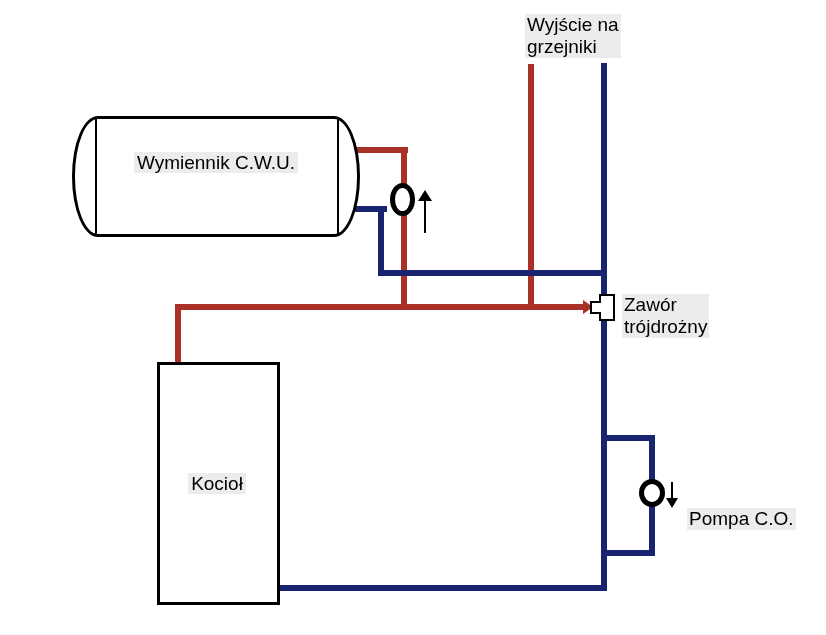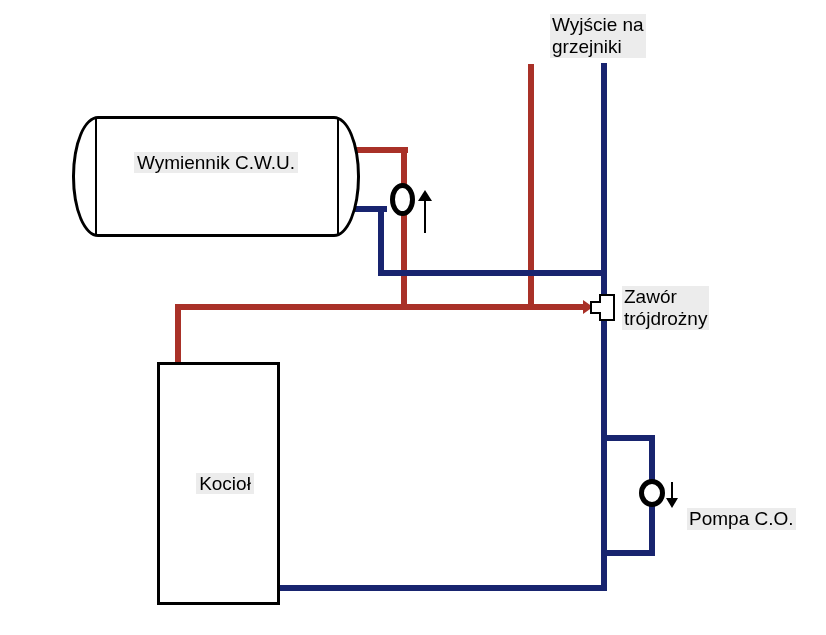--- a/index.html
+++ b/index.html
@@ -72,41 +72,41 @@
   <div class="pipe blue" style="left:604px;top:550px;width:51px;height:6px;"></div>
 
   <div class="vessel" style="left:72px;top:116px;width:288px;height:121px;border-radius:26px / 60px;"></div>
   <div class="capline" style="left:95px;top:118px;height:117px;"></div>
   <div class="capline" style="left:337px;top:118px;height:117px;"></div>
   <div class="vessel-label" style="left:72px;top:116px;width:288px;height:93px;">
     <span>Wymiennik C.W.U.</span>
   </div>
 
   <div class="vessel" style="left:157px;top:362px;width:123px;height:243px;"></div>
-  <div class="vessel-label" style="left:153px;top:362px;width:144px;height:243px;">
+  <div class="vessel-label" style="left:145px;top:362px;width:144px;height:243px;">
     <span>Kocioł</span>
   </div>
 
   <div class="pump" style="left:390px;top:183px;width:25px;height:33px;"></div>
   <div class="pump" style="left:639px;top:479px;width:26px;height:28px;"></div>
 
   <div class="arrow-head" style="left:418px;top:190px;border-left:7px solid transparent;border-right:7px solid transparent;border-bottom:11px solid var(--color-outline);"></div>
   <div class="arrow-stem" style="left:424px;top:198px;height:35px;"></div>
   <div class="arrow-stem" style="left:671px;top:482px;height:18px;"></div>
   <div class="arrow-head" style="left:666px;top:498px;border-left:6px solid transparent;border-right:6px solid transparent;border-top:10px solid var(--color-outline);"></div>
 
   <div class="valve-body"></div>
   <div class="valve-tab"></div>
 
-  <div class="lbl" style="left:550px;top:14px;">
+  <div class="lbl" style="left:525px;top:14px;">
     <div>Wyjście na</div>
     <div>grzejniki</div>
   </div>
 
 
-  <div class="lbl" style="left:622px;top:286px;">
+  <div class="lbl" style="left:622px;top:294px;">
     <div>Zawór</div>
     <div>trójdrożny</div>
   </div>
 
   <div class="lbl" style="left:687px;top:481px;margin-top:27px;">Pompa C.O.</div>
 
 </div>
 
 </body></html>

